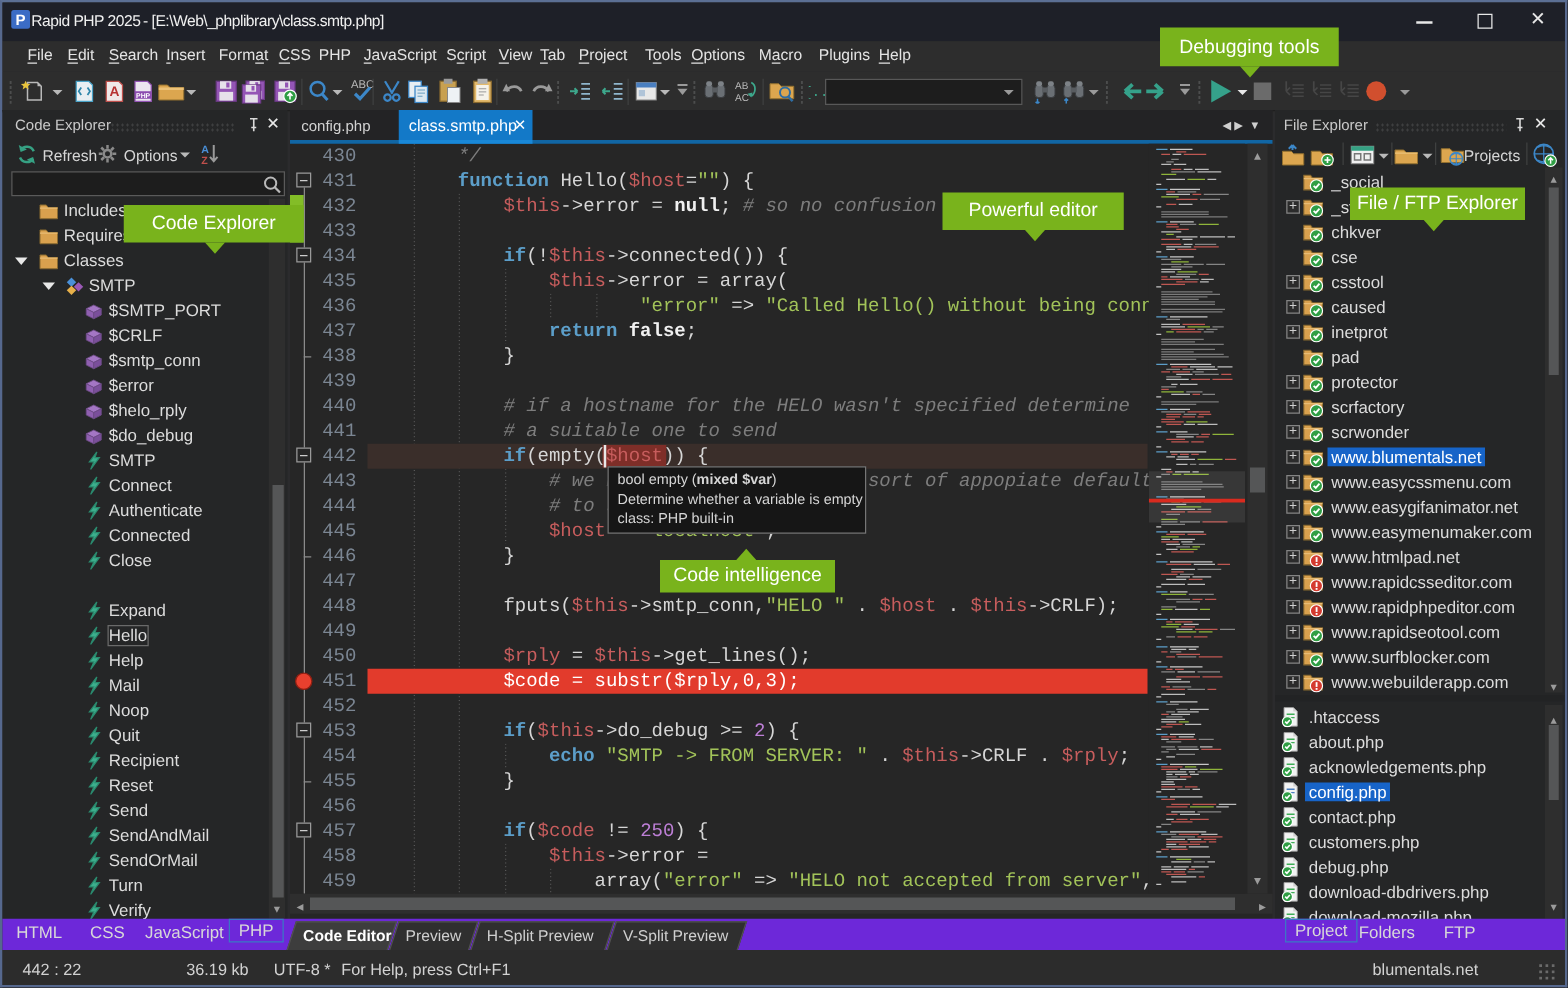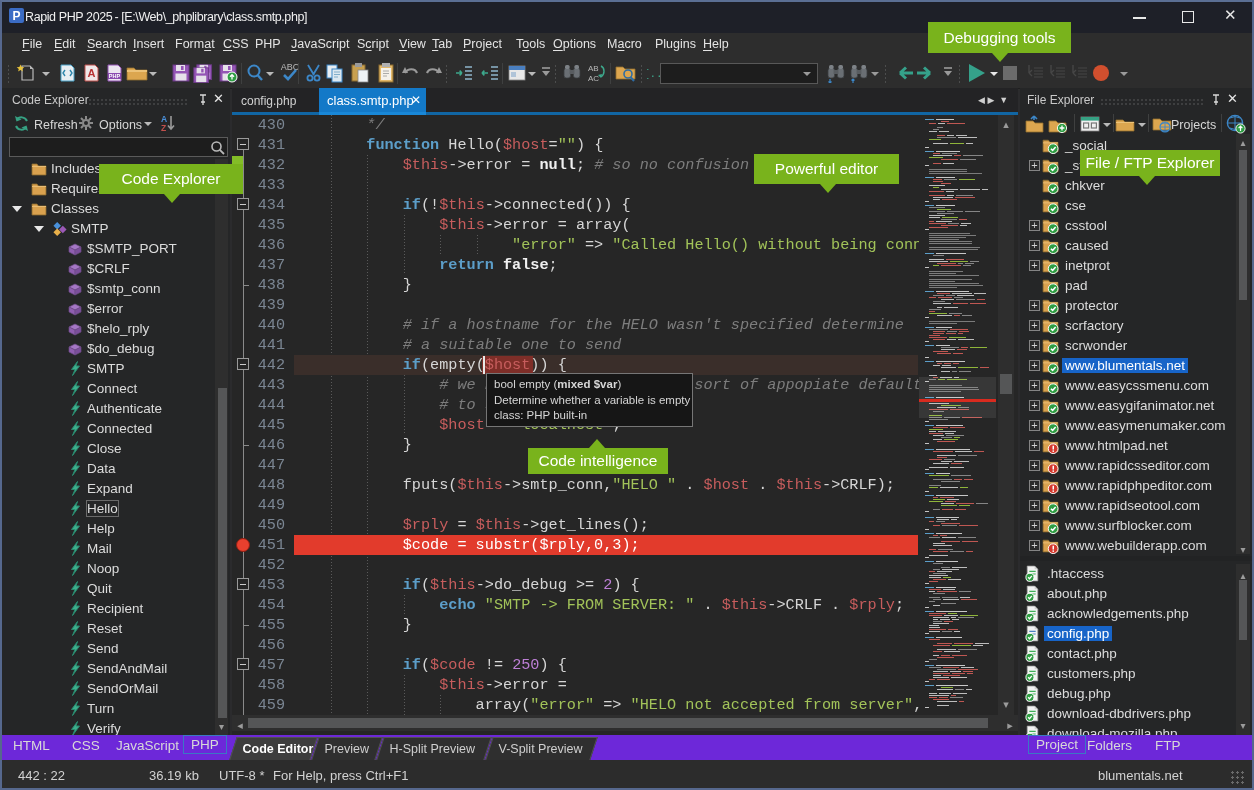--- a/index.html
+++ b/index.html
@@ -429,26 +429,20 @@
         <svg class="abs" style="left:67px;top:2px" width="13" height="15" viewBox="0 0 13 14">
           <path d="M8.5 0 L2.5 8 L6 8 L3.5 14 L10.5 4.5 L7 4.5 Z" fill="#3cae8d" stroke="#2a8a6e" stroke-width="1"></path>
         </svg>
         <span class="lbl" style="left:85px"><span>Connected</span></span>
       </div>
       <div class="row" style="left:0;top:351px;width:215px">
         <svg class="abs" style="left:67px;top:2px" width="13" height="15" viewBox="0 0 13 14">
           <path d="M8.5 0 L2.5 8 L6 8 L3.5 14 L10.5 4.5 L7 4.5 Z" fill="#3cae8d" stroke="#2a8a6e" stroke-width="1"></path>
         </svg>
         <span class="lbl" style="left:85px"><span>Close</span></span>
-      </div>
-      <div class="row" style="left:0;top:371px;width:215px">
-        <svg class="abs" style="left:67px;top:2px" width="13" height="15" viewBox="0 0 13 14">
-          <path d="M8.5 0 L2.5 8 L6 8 L3.5 14 L10.5 4.5 L7 4.5 Z" fill="#3cae8d" stroke="#2a8a6e" stroke-width="1"></path>
-        </svg>
-        <span class="lbl" style="left:85px"><span>Data</span></span>
       </div>
       <div class="row" style="left:0;top:391px;width:215px">
         <svg class="abs" style="left:67px;top:2px" width="13" height="15" viewBox="0 0 13 14">
           <path d="M8.5 0 L2.5 8 L6 8 L3.5 14 L10.5 4.5 L7 4.5 Z" fill="#3cae8d" stroke="#2a8a6e" stroke-width="1"></path>
         </svg>
         <span class="lbl" style="left:85px"><span>Expand</span></span>
       </div>
       <div class="row" style="left:0;top:411px;width:215px">
         <svg class="abs" style="left:67px;top:2px" width="13" height="15" viewBox="0 0 13 14">
           <path d="M8.5 0 L2.5 8 L6 8 L3.5 14 L10.5 4.5 L7 4.5 Z" fill="#3cae8d" stroke="#2a8a6e" stroke-width="1"></path>

